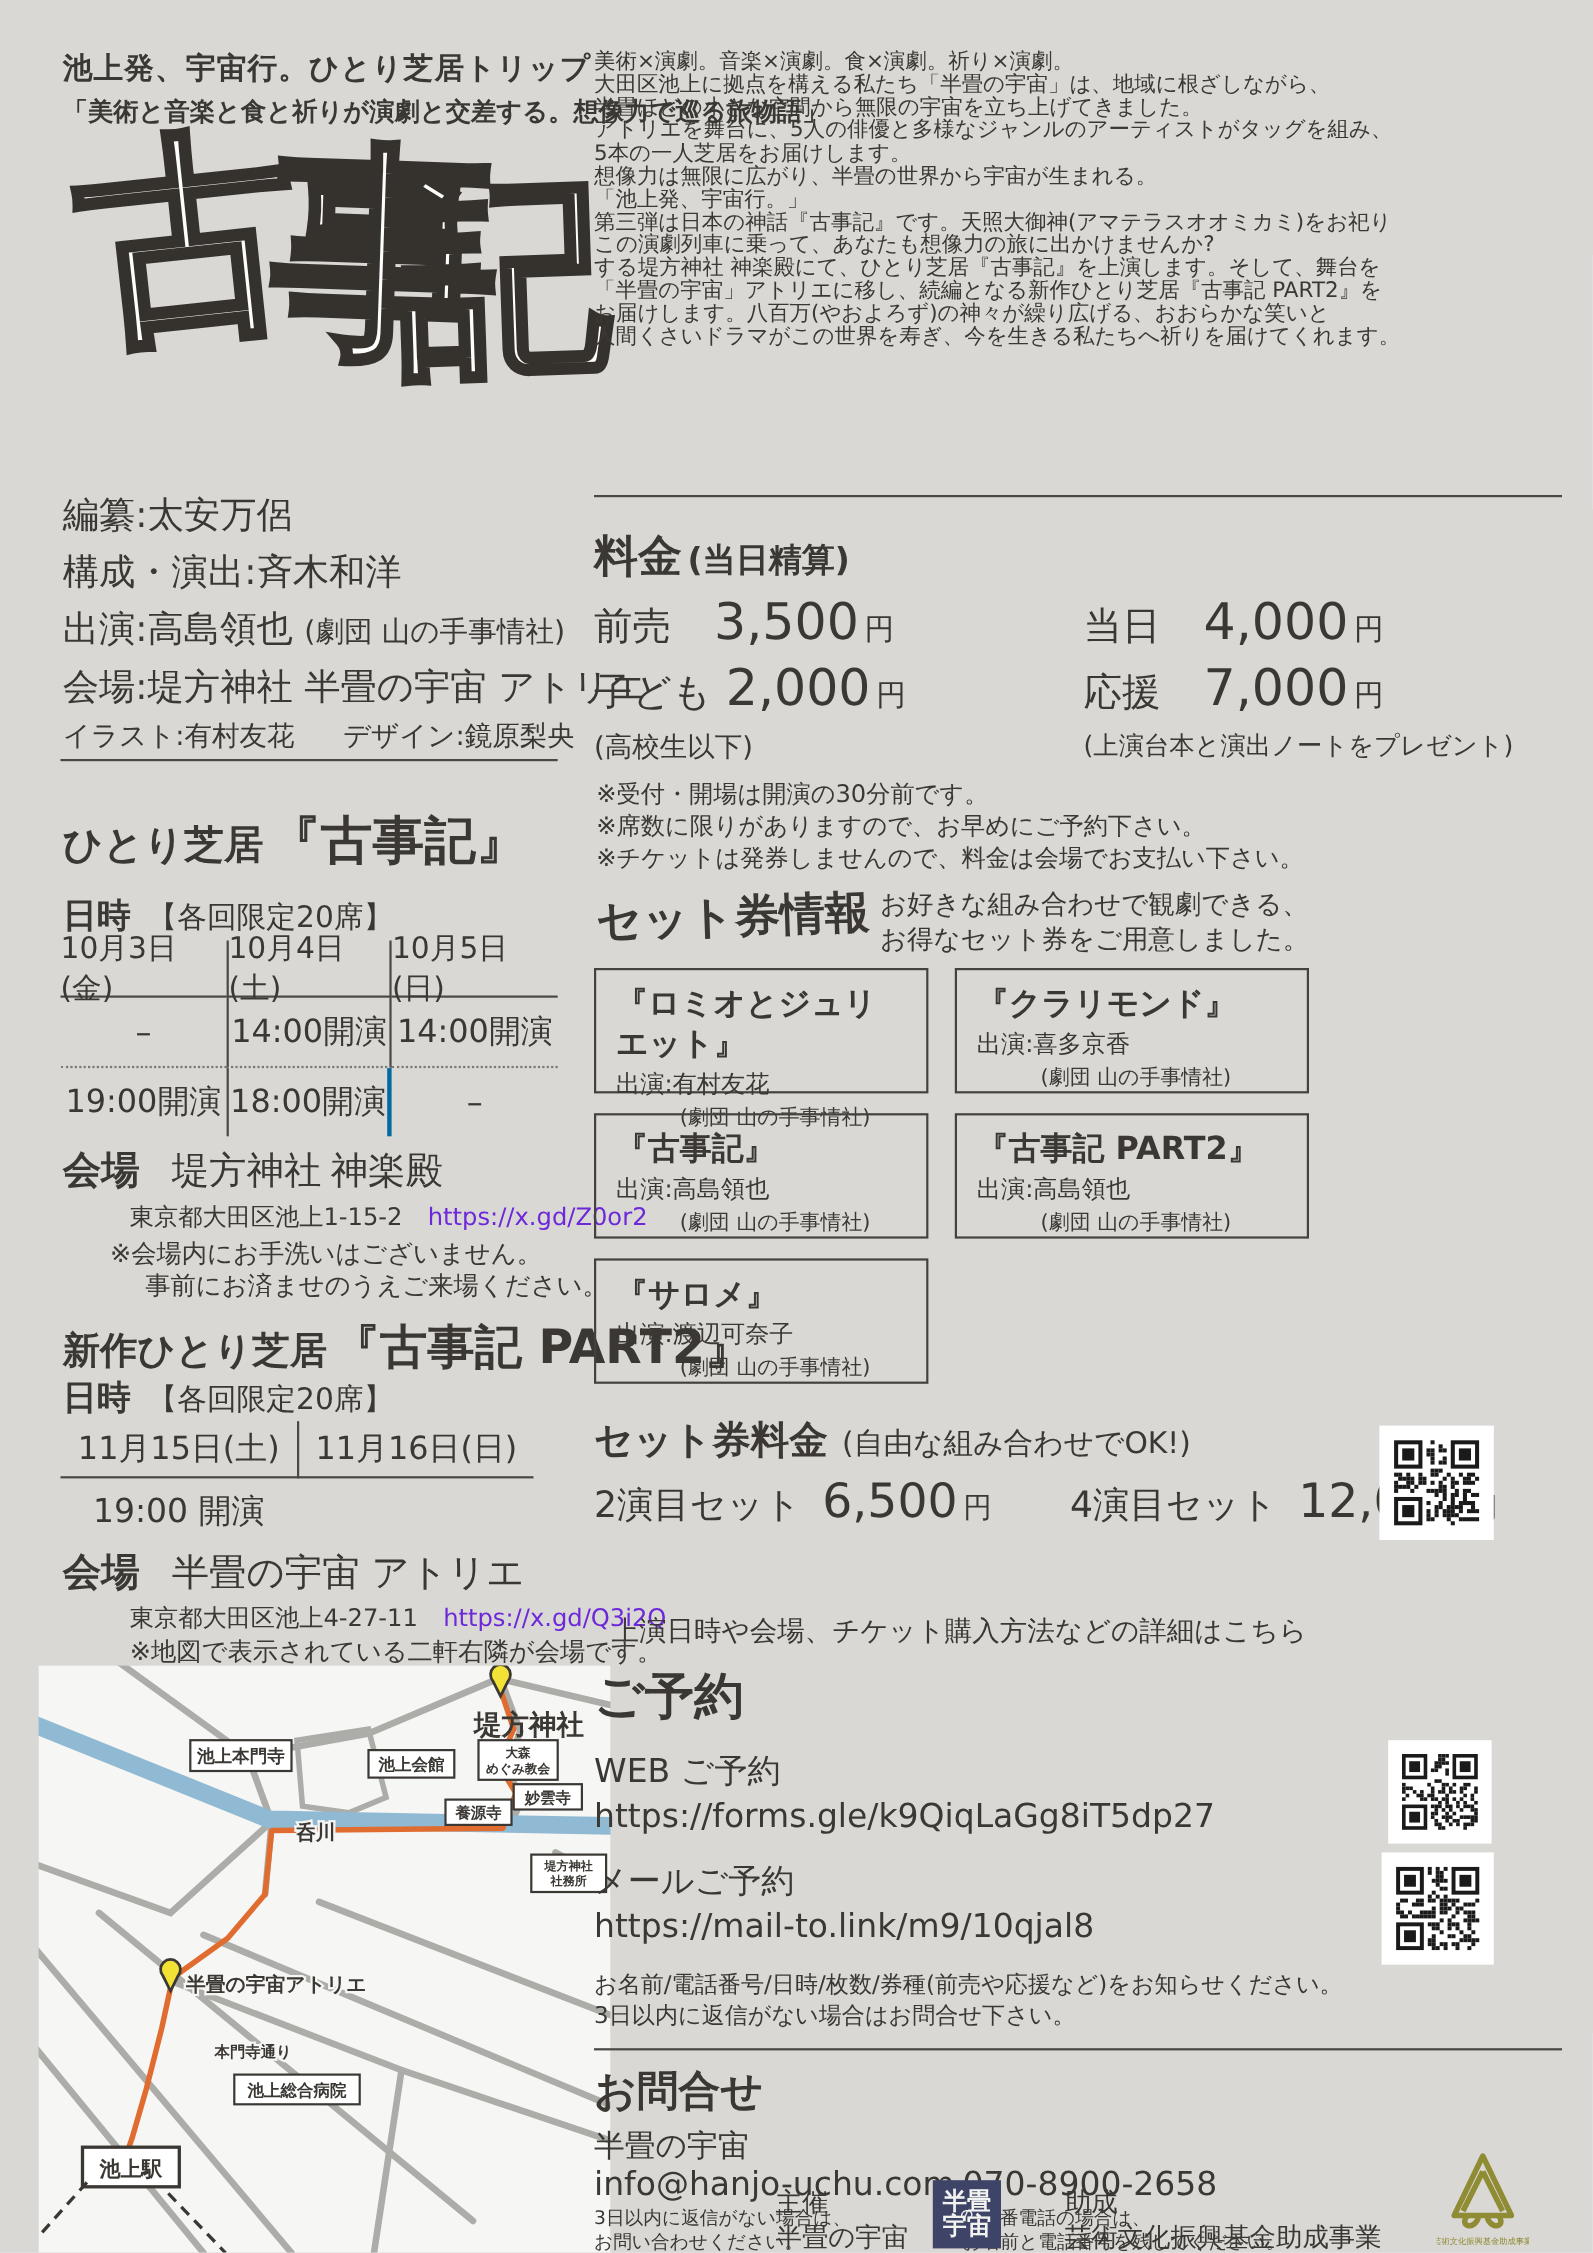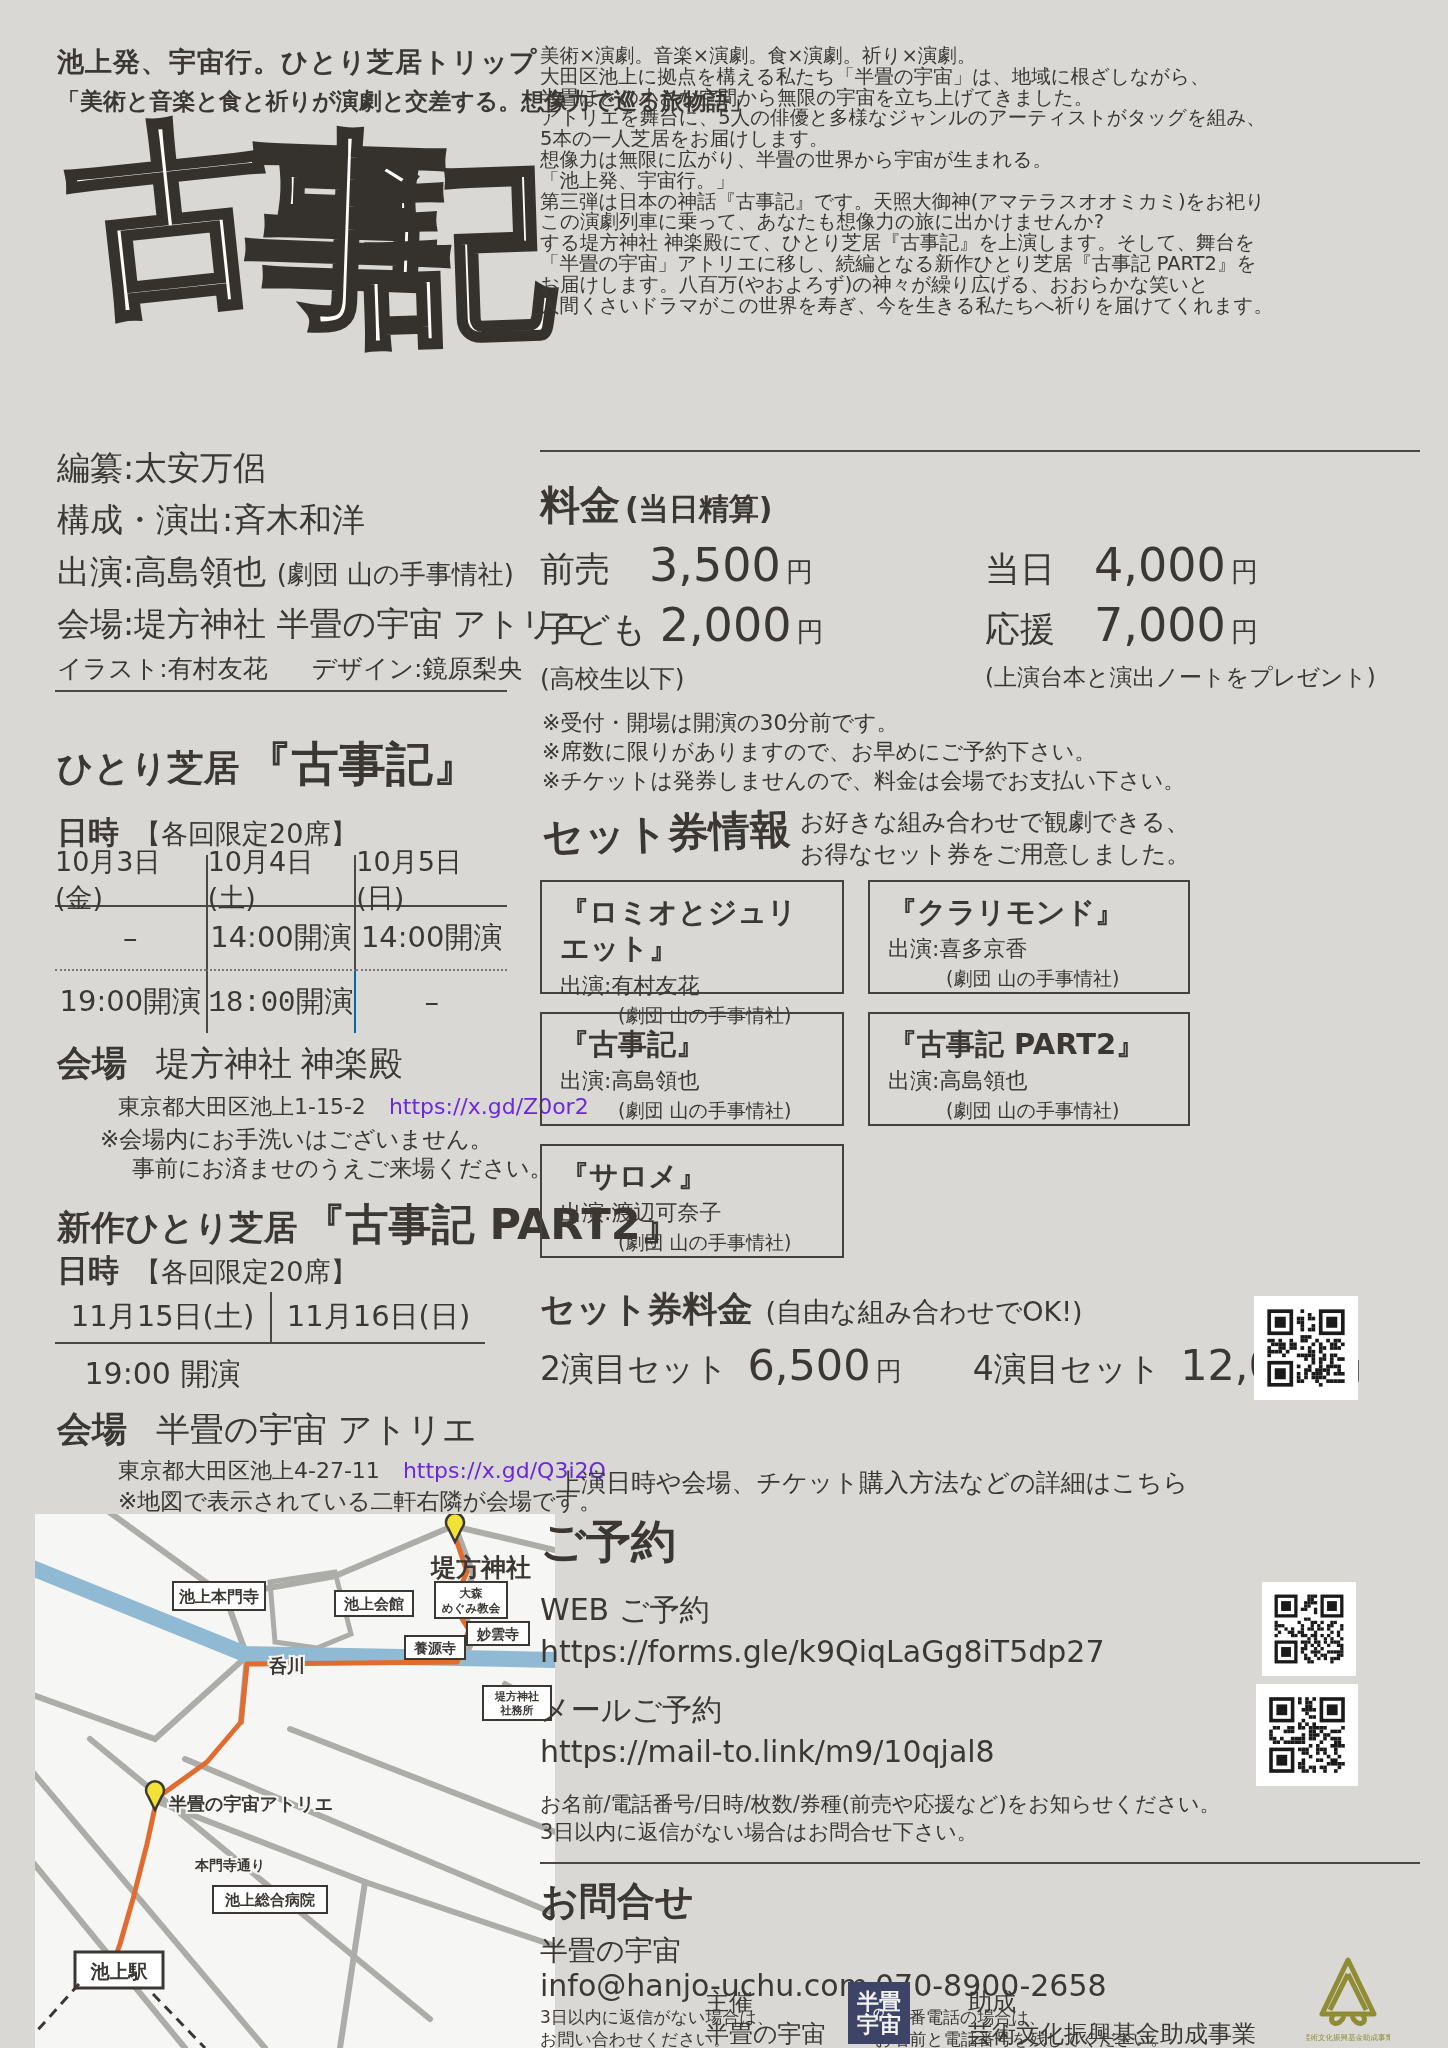--- a/index.html
+++ b/index.html
@@ -83,21 +83,21 @@
   </div>
 
   <div class="sched" style="left:55px;top:855px;width:452px;grid-template-columns:1fr 1fr 1fr;">
     <div class="cell hsolid m" style="height:50px;font-size:27px;">10月3日(金)</div>
     <div class="cell hsolid vline m" style="height:50px;font-size:27px;border-right:2px solid #4a4845;">10月4日(土)</div>
     <div class="cell hsolid m" style="height:50px;font-size:27px;">10月5日(日)</div>
     <div class="cell hdot m" style="height:62px;font-size:29px;">–</div>
     <div class="cell hdot vline m" style="height:62px;font-size:29px;border-right:2px solid #4a4845;">14:00開演</div>
     <div class="cell hdot m" style="height:62px;font-size:29px;">14:00開演</div>
     <div class="cell m" style="height:62px;font-size:29px;">19:00開演</div>
-    <div class="cell vline m" style="height:62px;font-size:29px;border-right:2px solid #0369a1;font-family:Liberation Mono, monospace;">18:00開演</div>
+    <div class="cell vline m" style="height:62px;font-size:29px;border-right:4px solid #0369a1;">18:00開演</div>
     <div class="cell m" style="height:62px;font-size:29px;">–</div>
   </div>
 
   <div class="abs" style="left:57px;top:1040px;">
     <span class="b" style="font-size:35px;">会場</span>
     <span class="m" style="font-size:34px;margin-left:24px;font-family:Liberation Serif, serif;">堤方神社 神楽殿</span>
   </div>
   <div class="abs m" style="left:118px;top:1092px;font-size:22px;">
     <span>東京都大田区池上1-15-2</span>
     <span class="u" style="margin-left:16px;">https://x.gd/Z0or2</span>

